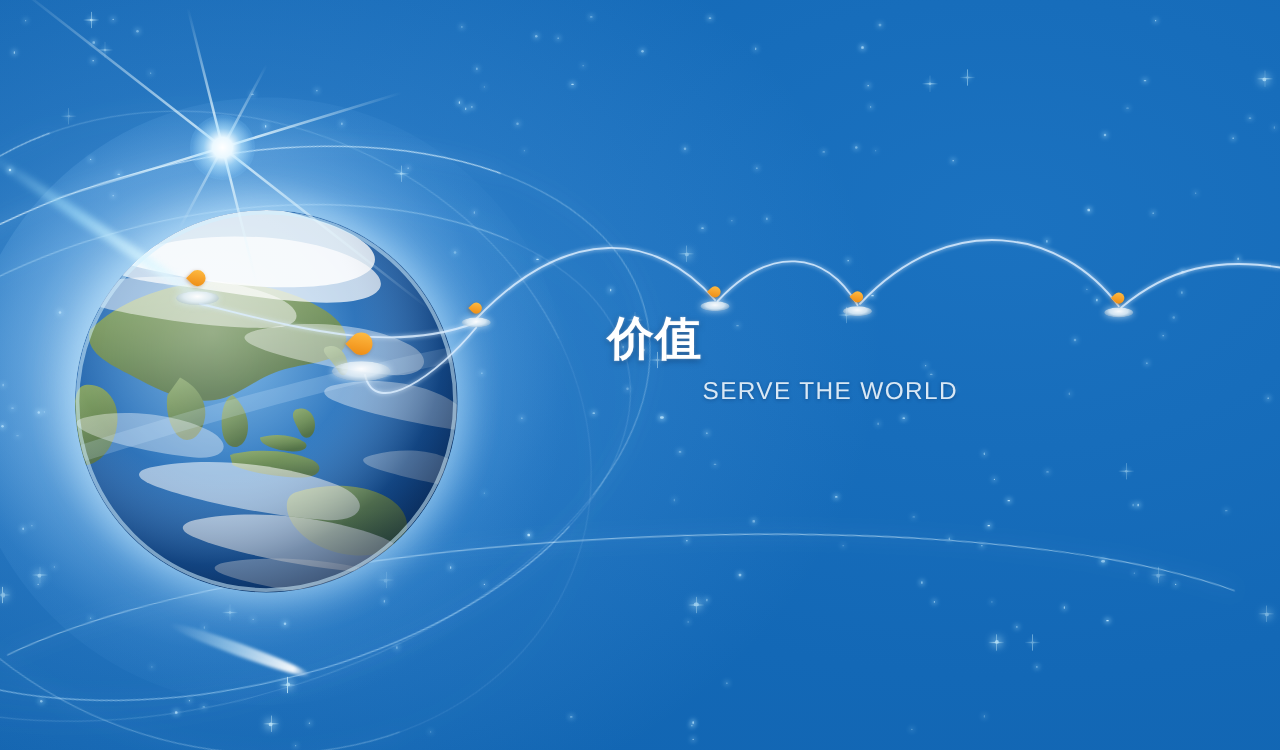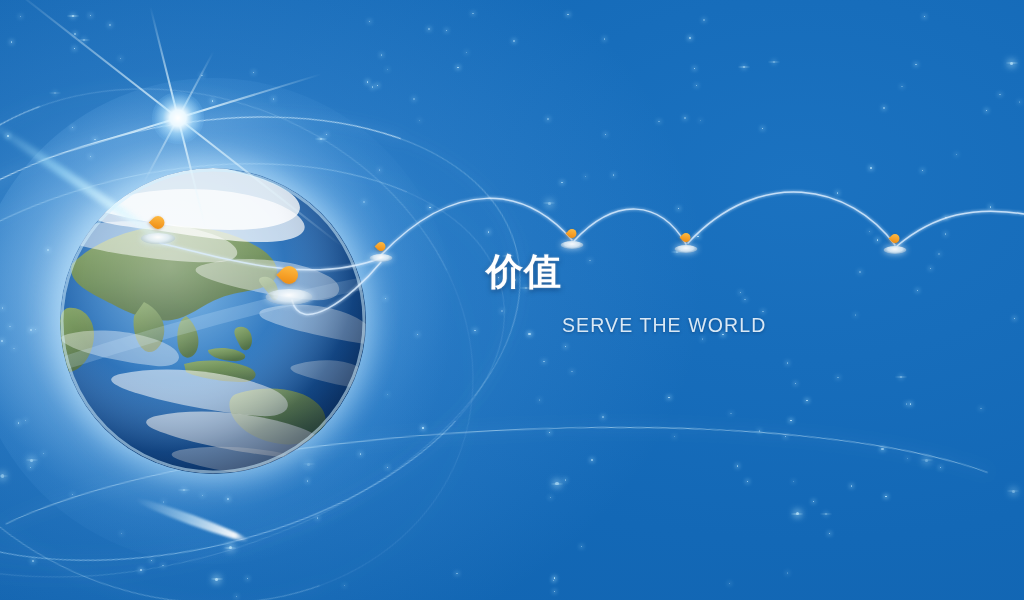--- a/index.html
+++ b/index.html
@@ -144,21 +144,21 @@
     letter-spacing:1px; padding-bottom:2px;
     text-shadow:0 2px 5px rgba(8,44,92,.55), 0 0 2px rgba(255,255,255,.5);
     font-family:Liberation Serif, serif;
   }
   .gap { width:27px; }
   .line-sub { display:flex; margin-top:8px; white-space:nowrap; }
   .en {
     color:#d9e8f5; font-size:19.5px; line-height:22px; letter-spacing:1.1px;
     text-shadow:0 1px 3px rgba(8,44,92,.45);
   }
-  .en.second { margin-left:76px;margin-top:12px; }
+  .en.second { margin-left:76px; }
 </style>
 </head>
 <body>
 
 <div id="banner">
 
   <div id="starfield">
       <div class="star" style="left: 668.2px; top: 396.5px; width: 1.4px; height: 1.4px; opacity: 0.88;"></div>
       <div class="star" style="left: 605px; top: 133.5px; width: 1.4px; height: 1.4px; opacity: 0.78;"></div>
       <div class="star big sparkle" style="left: 307.1px; top: 462.9px; width: 3.2px; height: 3.2px; opacity: 0.37;"></div>

